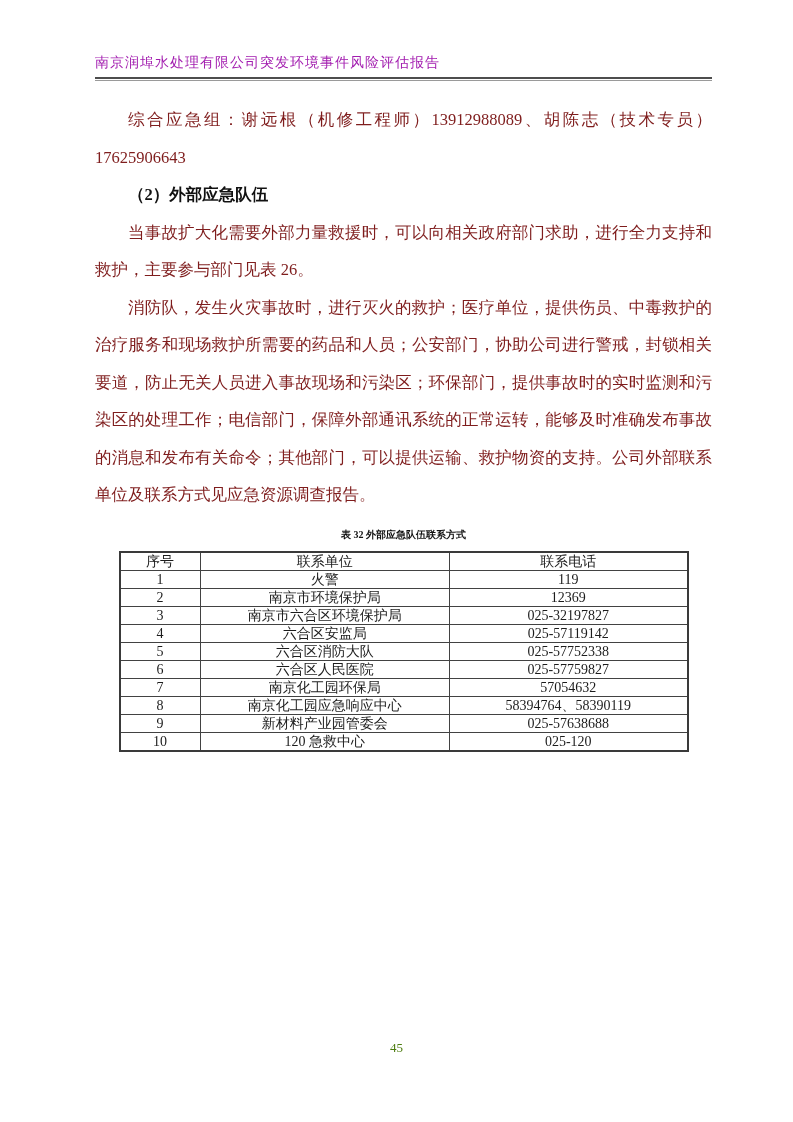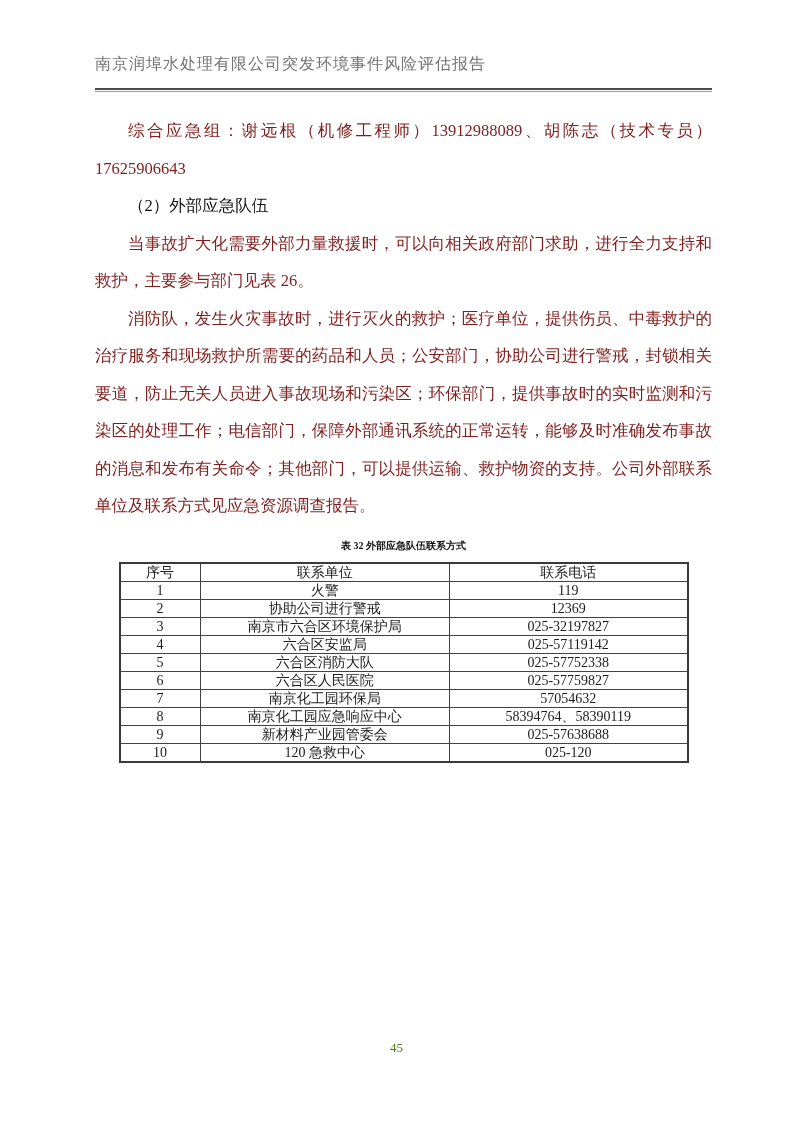--- a/index.html
+++ b/index.html
@@ -15,24 +15,24 @@
     color: #1c1c1c;
     overflow: hidden;
   }
 
   .page-inner {
     padding: 54px 81px 0 95px;
   }
 
   
   .doc-header {
-    font-size: 16px;
-    color: #737373;
+    font-size: 14px;
+    color: #a21caf;
     letter-spacing: 1px;
-    padding-bottom: 13px;
+    padding-bottom: 5px;
     border-bottom: 2px solid #4d4d4d;
     position: relative;
   }
   .doc-header::after {
     content: "";
     position: absolute;
     left: 0; right: 0; bottom: -4px;
     height: 1px;
     background: #9a9a9a;
   }
@@ -44,21 +44,21 @@
     line-height: 37.5px;
     text-align: justify;
     text-justify: inter-ideograph;
     text-indent: 2em;
     color: #7f1d1d;
   }
 
   .section-heading {
     font-size: 16.5px;
     line-height: 37.5px;
-    font-weight: normal;
+    font-weight: bold;
     text-indent: 2em;
     color: #111;
   }
 
   .table-caption {
     margin-top: 10px;
     text-align: center;
     font-weight: bold;
     font-size: 10px;
     line-height: 22px;
@@ -141,21 +141,21 @@
           </tr>
         </thead>
         <tbody>
             <tr>
               <td>1</td>
               <td>火警</td>
               <td>119</td>
             </tr>
             <tr>
               <td>2</td>
-              <td>协助公司进行警戒</td>
+              <td>南京市环境保护局</td>
               <td>12369</td>
             </tr>
             <tr>
               <td>3</td>
               <td>南京市六合区环境保护局</td>
               <td>025-32197827</td>
             </tr>
             <tr>
               <td>4</td>
               <td>六合区安监局</td>

